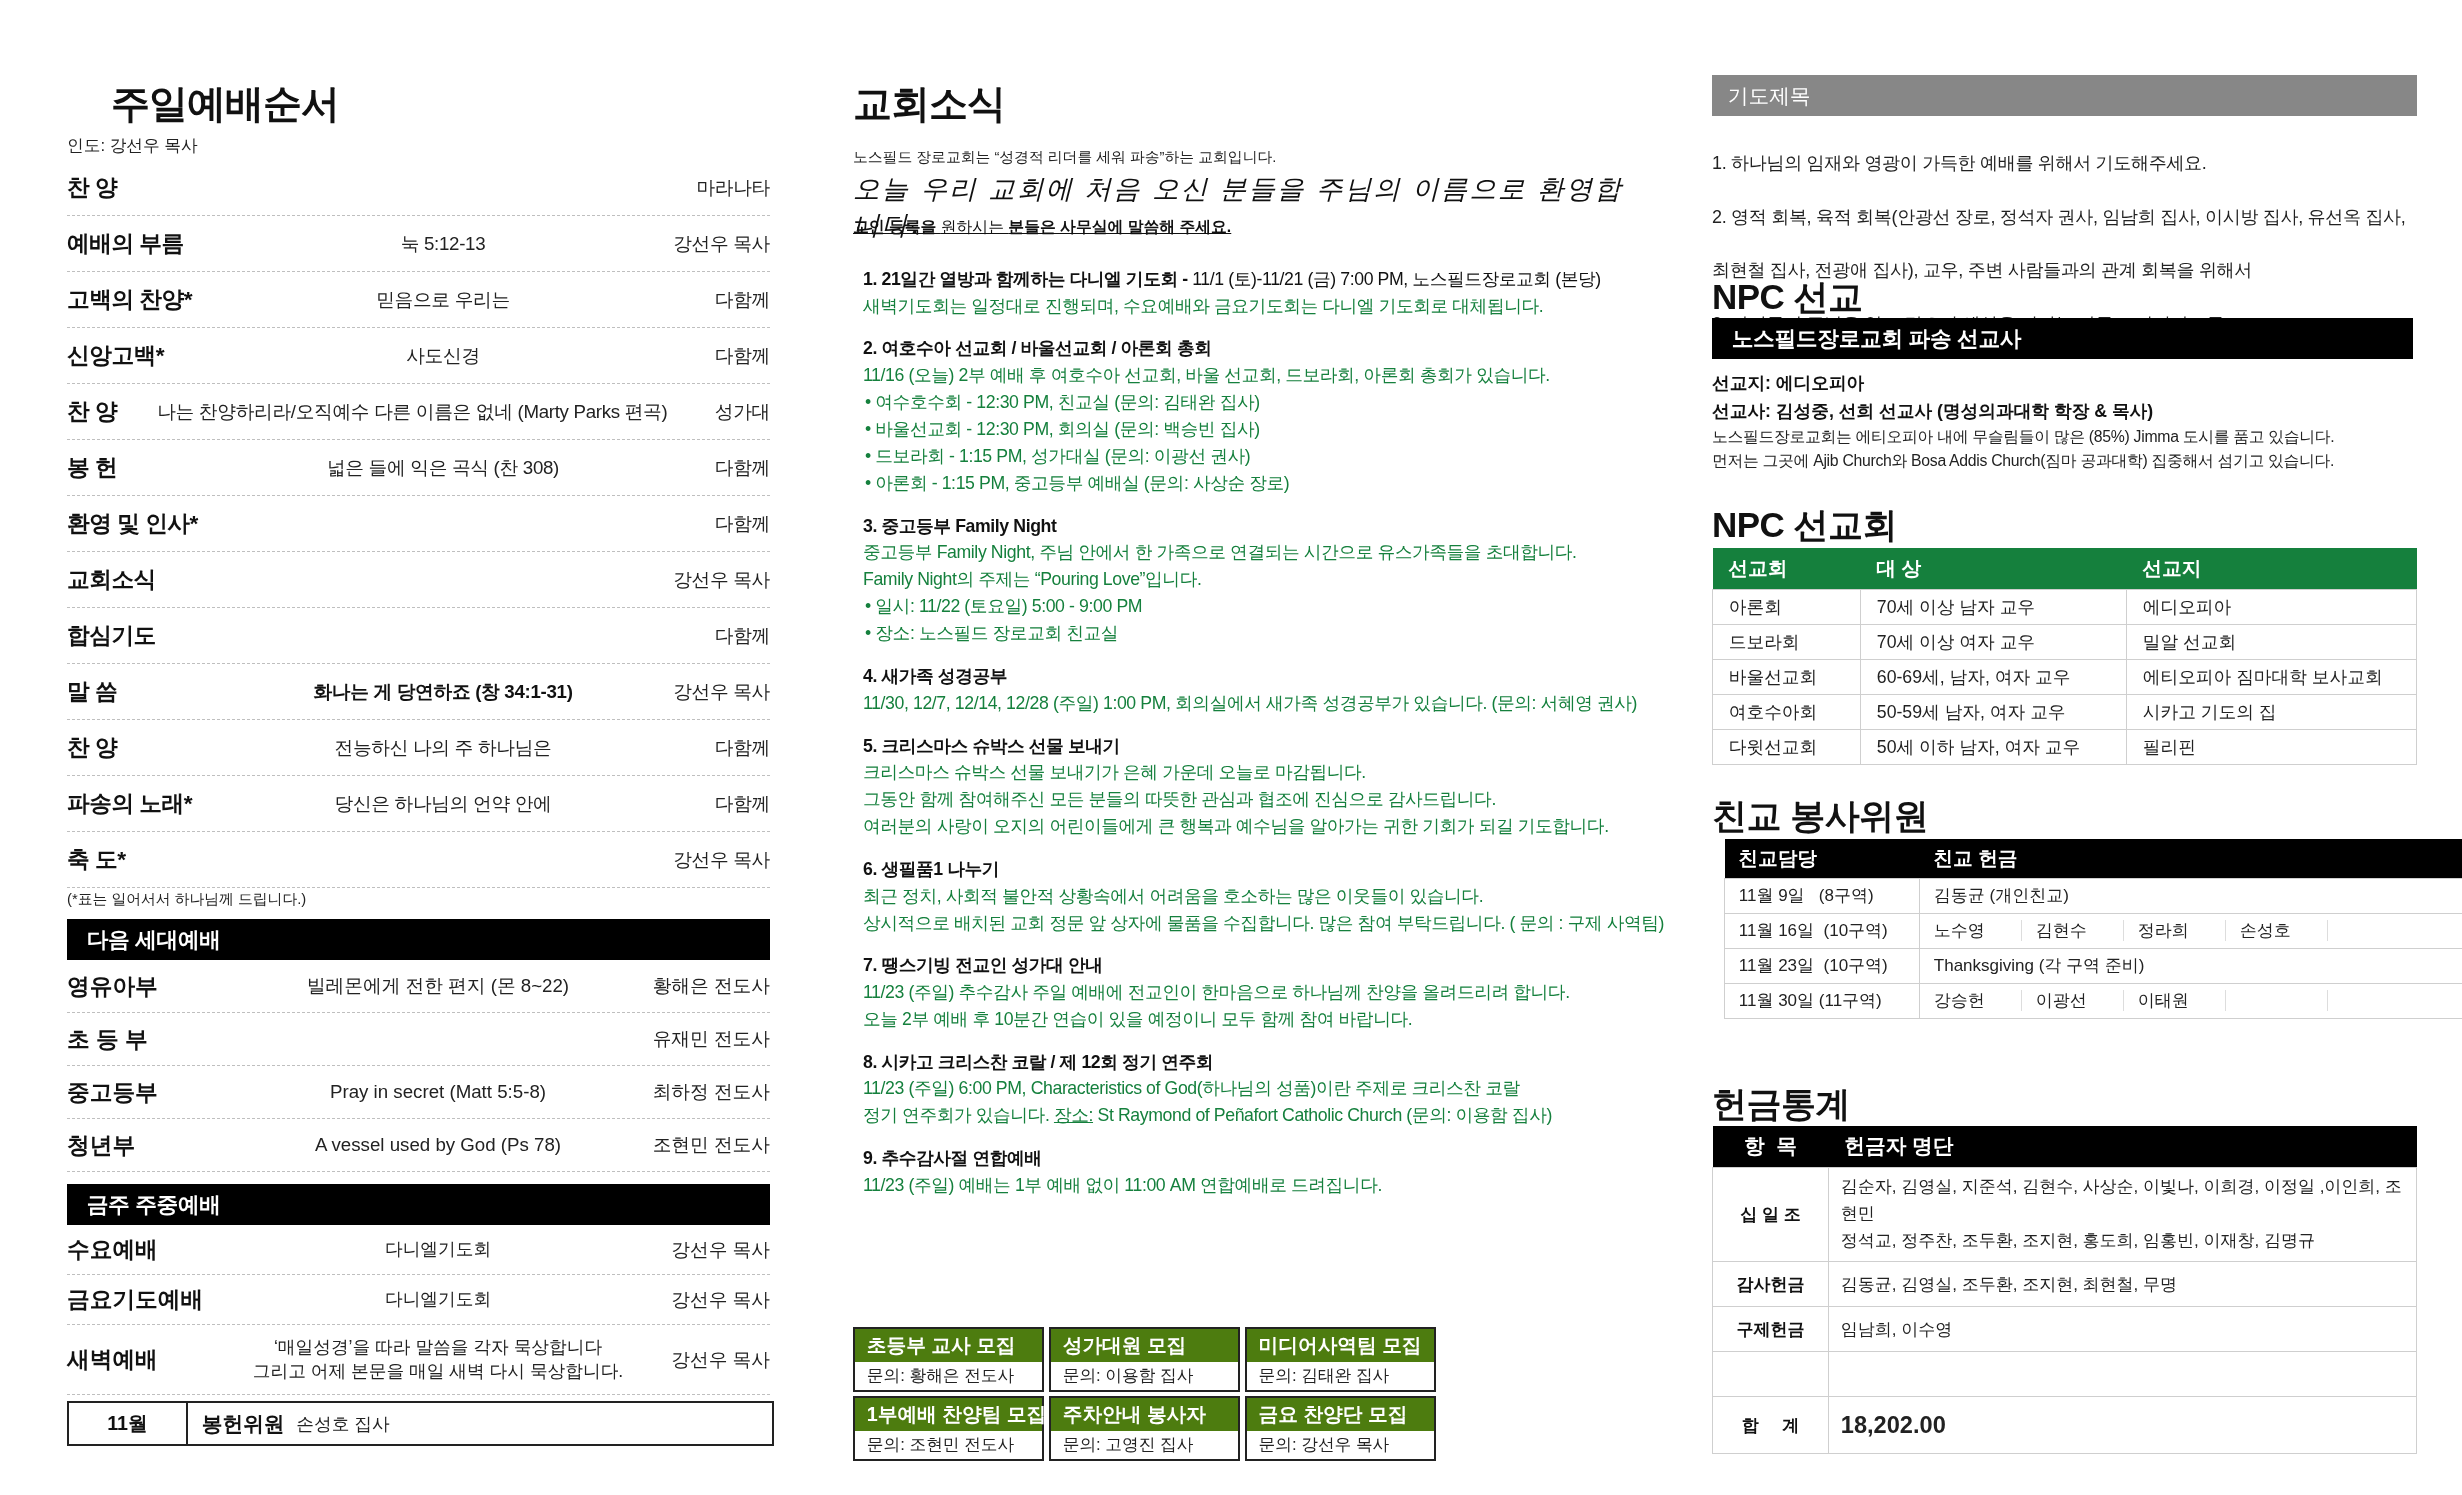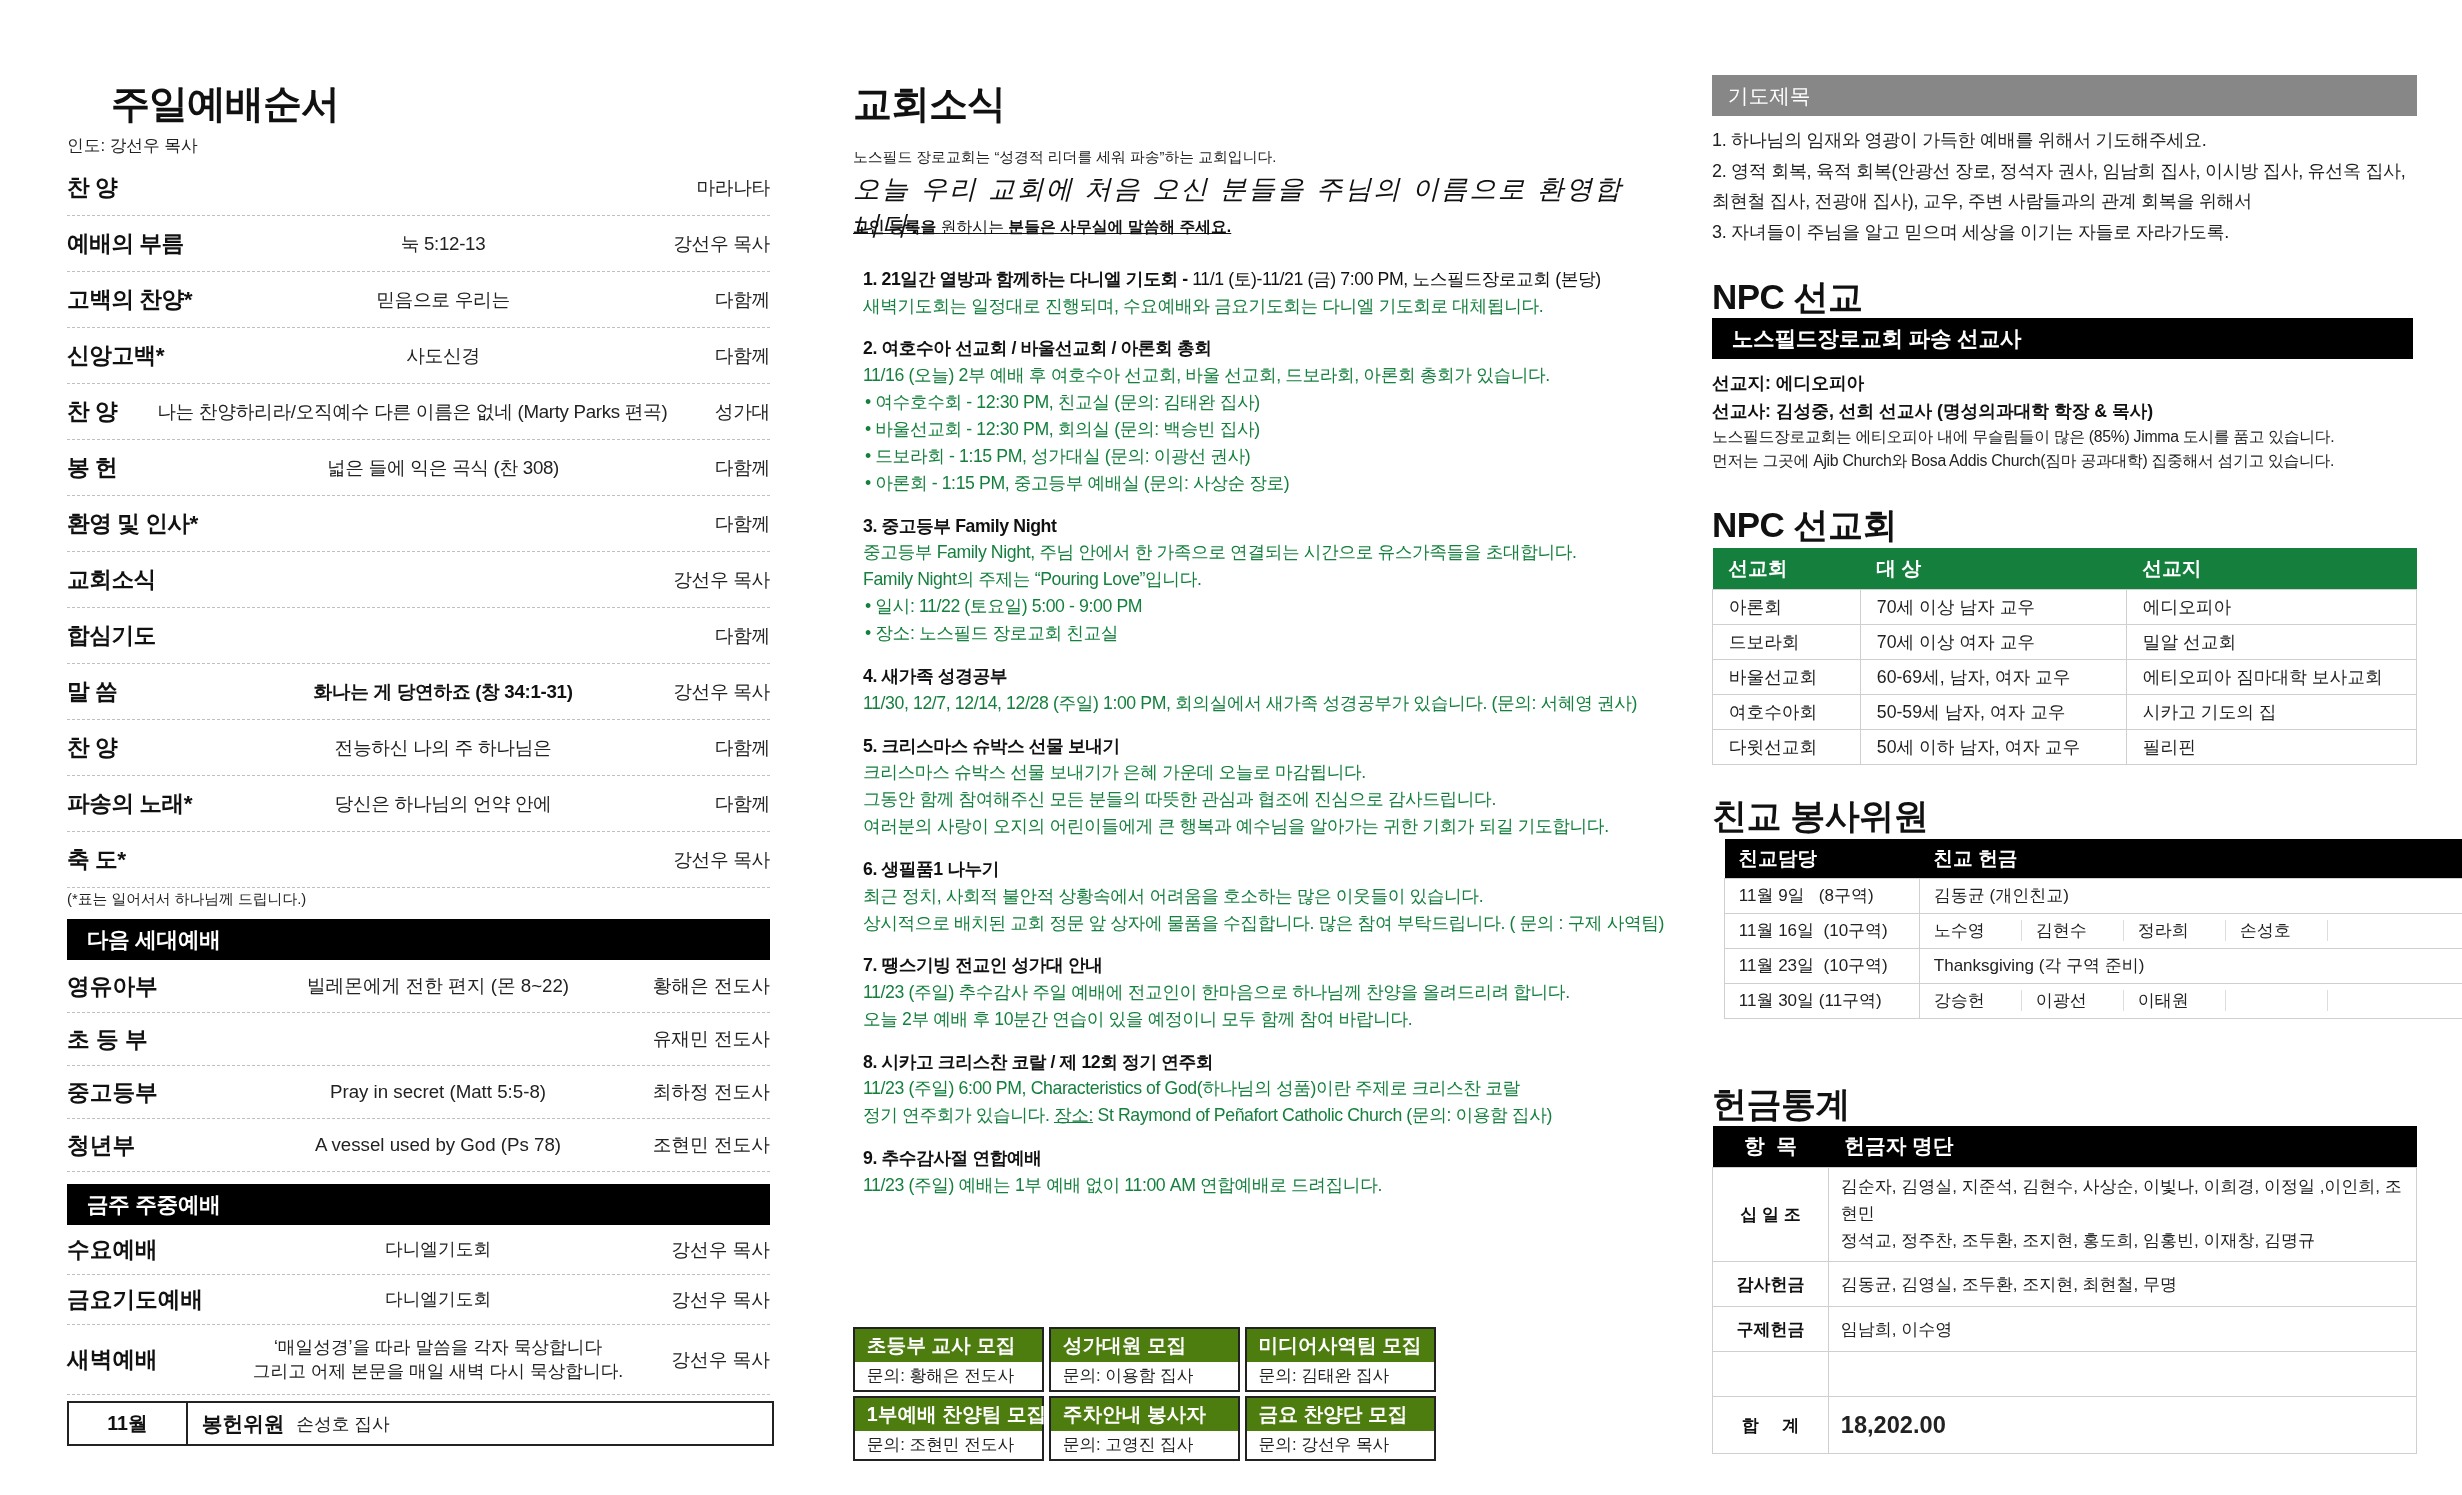--- a/index.html
+++ b/index.html
@@ -62,21 +62,21 @@
   .news-line .u { text-decoration: underline; }
 
   .recruit-grid { position: absolute; top: 1327px; left: 0; display: grid; grid-template-columns: 191px 191px 191px; column-gap: 4.9px; row-gap: 4.9px; }
   .recruit-card { border: 2px solid #222; }
   .recruit-card .rc-title { background: #4d7c0f; color: #fff; font-weight: bold; font-size: 19.7px; height: 33px; line-height: 33px; padding-left: 11.8px; white-space: nowrap; }
   .recruit-card .rc-body { font-size: 16.7px; height: 27.6px; line-height: 27.6px; padding-left: 11.8px; color: #222; white-space: nowrap; }
 
   
   .bar-gray { position: absolute; top: 75px; left: 0; width: 705px; height: 41px; background: #878787; color: #fff; font-size: 20.7px; line-height: 41px; padding-left: 15.8px; }
   .prayer-list { position: absolute; top: 125px; left: 0; width: 709px; }
-  .prayer-line { font-size: 18px; line-height: 30.5px; color: #222; letter-spacing: -0.3px; white-space: nowrap; }
+  .prayer-line { font-size: 18px; line-height: 30.5px; color: #222; letter-spacing: -0.3px; white-space: nowrap; margin-top: 23px; }
 
   .sec-title { position: absolute; left: 0; font-size: 35px; font-weight: bold; letter-spacing: -0.5px; color: #111; }
   #npc-title { top: 274px; }
   #npc-bar { position: absolute; top: 318px; left: 0; width: 701px; }
   .mission-info { position: absolute; top: 370px; left: 0; width: 709px; }
   .mi-bold { font-size: 17.7px; font-weight: bold; line-height: 27.6px; color: #111; }
   .mi-line { font-size: 15.8px; line-height: 23.6px; color: #222; white-space: nowrap; letter-spacing: -0.3px; }
 
   #npc-mission-title { top: 502px; }
   table { border-collapse: collapse; }

